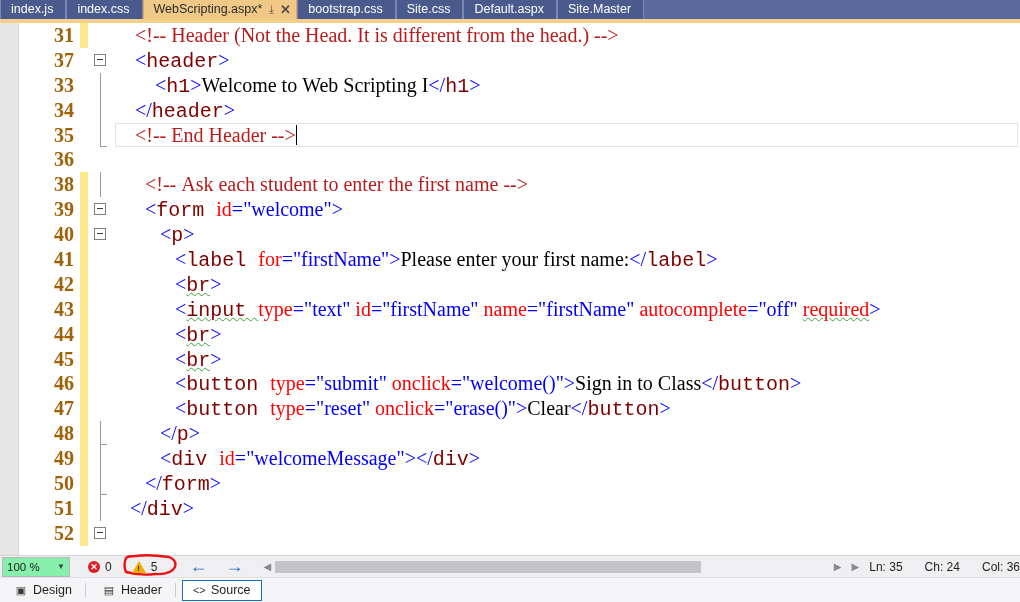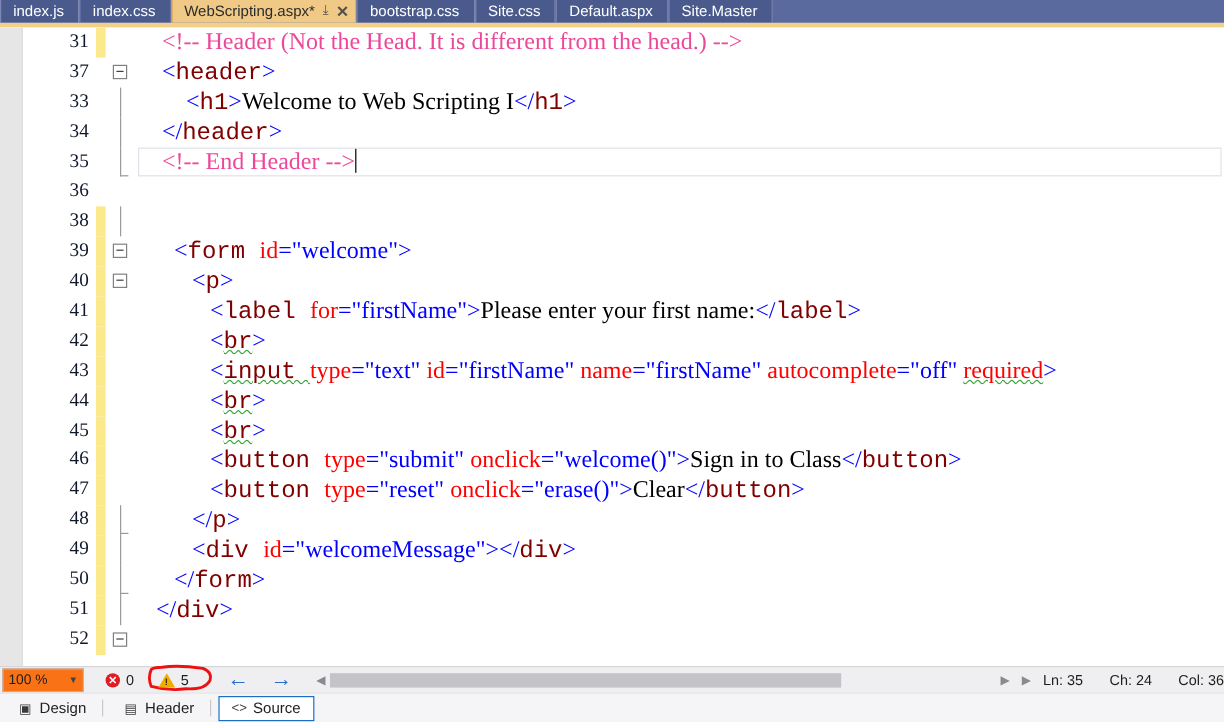--- a/index.html
+++ b/index.html
@@ -64,26 +64,27 @@
     position:absolute;left:19px;top:0;right:0;height:532px;
     font-family:"Liberation Serif", serif;
     font-size:20px;
   }
   .row{
     position:relative;height:24.9px;line-height:24.9px;white-space:nowrap;
   }
   .gutter{
     position:absolute;left:0;top:0;width:57px;height:24.9px;
     text-align:right;
-    color:#0f172a;
+    color:#a16207;
     font-family:"Liberation Serif", serif;
-    font-size:16px;
+    font-size:20px;
     padding-right:2px;
     box-sizing:border-box;
     user-select:none;
+    font-weight:bold;
   }
   .changebar{
     position:absolute;left:61px;top:0;width:8px;height:24.9px;
     background:transparent;
   }
   .changebar.yellow{background:#fbe98b;}
   .foldcol{
     position:absolute;left:72px;top:0;width:20px;height:24.9px;
   }
   
@@ -109,21 +110,21 @@
     position:absolute;left:96px;top:0;right:2px;height:24.9px;
     border:1px solid #e2e2ea;box-sizing:border-box;
     background:transparent;pointer-events:none;
   }
   .caret{
     display:inline-block;width:1px;height:20px;background:#000;
     vertical-align:-3px;margin-left:0px;
   }
 
   
-  .c-comment{color:#ec4899;}
+  .c-comment{color:#b91c1c;}
   .c-punct{color:#0000ff;}
   .c-tag{color:#800000;font-family:Liberation Mono, monospace;}
   .c-attr{color:#ff0000;}
   .c-val{color:#0000ff;}
   .c-text{color:#000000;}
   .sq{
     text-decoration:underline;
     text-decoration-style:wavy;
     text-decoration-color:#3aa63a;
     text-decoration-thickness:1px;
@@ -133,21 +134,21 @@
   
   .statusbar{
     position:absolute;left:0;top:555px;width:1020px;height:22px;
     background:#efeff2;border-top:1px solid #d6d6d9;
     display:flex;align-items:center;
     font-size:12px;color:#1e1e1e;
     box-sizing:border-box;
   }
   .zoomsel{
     width:68px;height:20px;margin-left:2px;
-    border:1px solid #b8b8bb;background:#f97316;
+    border:1px solid #b8b8bb;background:#86efac;
     display:flex;align-items:center;justify-content:space-between;
     padding:0 4px;box-sizing:border-box;font-size:11.5px;
   }
   .caret-dn{font-size:8px;color:#444;}
   .errgrp{display:flex;align-items:center;margin-left:18px;gap:5px;}
   .err-ico{
     width:12px;height:12px;border-radius:50%;background:#e01b24;
     color:#fff;font-size:9px;line-height:12px;text-align:center;font-weight:700;
   }
   .warn-ico{
@@ -275,21 +276,21 @@
           <div class="changebar"></div>
           <div class="foldcol"></div>
           <div class="code"></div>
         </div>
         <div class="row">
           <div class="gutter">38</div>
           <div class="changebar yellow"></div>
           <div class="foldcol">
             <div class="foldline"></div>
           </div>
-          <div class="code"><span class="c-text">&nbsp;&nbsp;&nbsp;&nbsp;&nbsp;&nbsp;</span></div>
+          <div class="code"><span class="c-text">&nbsp;&nbsp;&nbsp;&nbsp;&nbsp;&nbsp;</span><span class="c-comment">&lt;!--&nbsp;Ask&nbsp;each&nbsp;student&nbsp;to&nbsp;enter&nbsp;the&nbsp;first&nbsp;name&nbsp;--&gt;</span></div>
         </div>
         <div class="row">
           <div class="gutter">39</div>
           <div class="changebar yellow"></div>
           <div class="foldcol">
             <div class="foldbox"></div>
           </div>
           <div class="code"><span class="c-text">&nbsp;&nbsp;&nbsp;&nbsp;&nbsp;&nbsp;</span><span class="c-punct">&lt;</span><span class="c-tag">form&nbsp;</span><span class="c-attr">id</span><span class="c-punct">=</span><span class="c-val">"welcome"</span><span class="c-punct">&gt;</span></div>
         </div>
         <div class="row">

